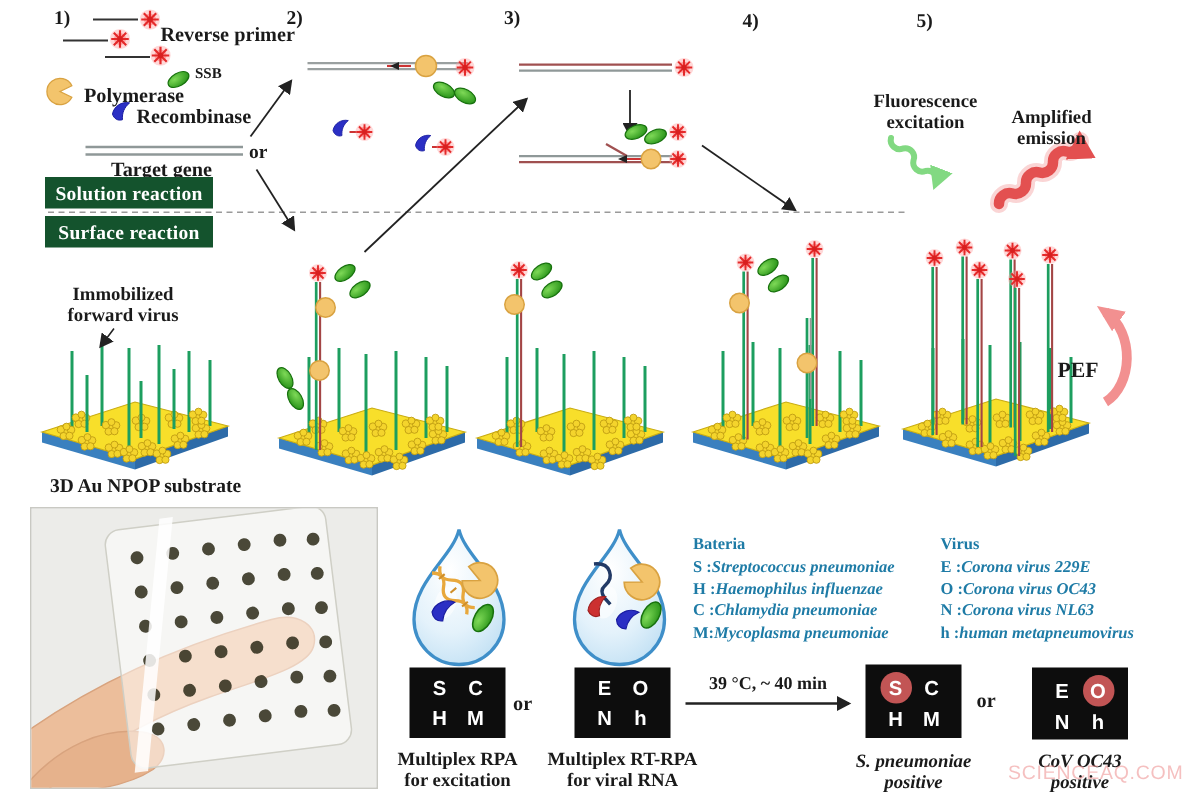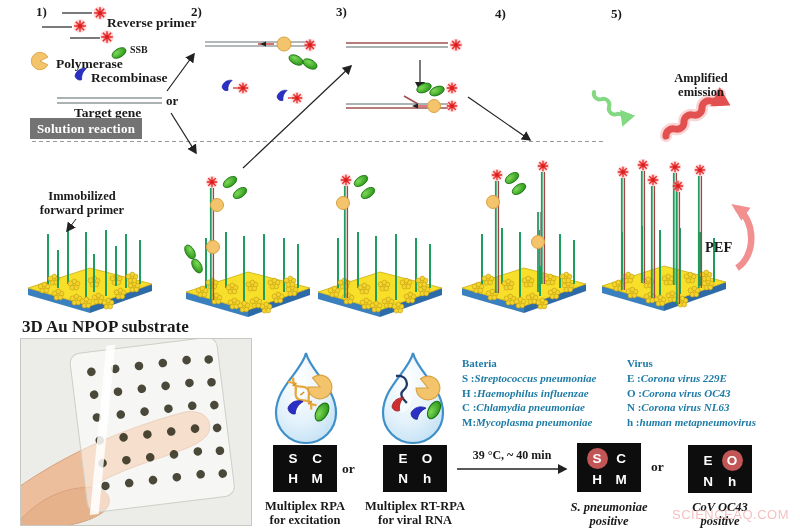--- a/index.html
+++ b/index.html
@@ -1,21 +1,21 @@
 <!DOCTYPE html>
 <html><head>
 <meta charset="utf-8">
 <style>
   html,body{margin:0;padding:0;background:#fff;}
   #canvas{position:relative;width:800px;height:530px;background:#fff;overflow:hidden;
           font-family:"Liberation Serif",serif;}
   #gfx{position:absolute;left:0;top:0;}
   .lbl{position:absolute;font-family:"Liberation Serif",serif;font-weight:700;color:#1a1a1a;
        line-height:1.15;text-align:center;white-space:nowrap;}
-  .band{position:absolute;background:#737373;color:#fff;font-weight:700;font-size:13px;
+  .band{position:absolute;background:#14532d;color:#fff;font-weight:700;font-size:13px;
         width:112px;height:21px;line-height:21px;text-align:center;letter-spacing:.2px;}
   .chip{position:absolute;background:#0d0d0d;display:grid;grid-template-columns:1fr 1fr;
         place-items:center;box-sizing:border-box;padding:3px 8px;
         color:#fff;font-family:"Liberation Sans",sans-serif;font-weight:700;font-size:13.5px;}
   .hl{display:flex;width:21px;height:21px;border-radius:50%;background:#c25555;
       align-items:center;justify-content:center;}
   .legend{position:absolute;color:#1e7ba6;font-weight:700;font-size:11px;line-height:14.4px;}
   .legend .ttl{margin-bottom:1px;}
   .lrow{display:flex;white-space:nowrap;}
   .lk{flex:none;}
@@ -323,28 +323,33 @@
 <div class="lbl" style="left:611px;top:7px;font-size:13px">5)</div>
 
 <div class="lbl" style="left:107px;top:15px;font-size:13.5px">Reverse primer</div>
 <div class="lbl" style="left:56px;top:56px;font-size:13.5px">Polymerase</div>
 <div class="lbl" style="left:130px;top:44px;font-size:10px">SSB</div>
 <div class="lbl" style="left:91px;top:70px;font-size:13.5px">Recombinase</div>
 <div class="lbl" style="left:74px;top:105px;font-size:13.5px">Target gene</div>
 <div class="lbl" style="left:166px;top:94px;font-size:13px">or</div>
 
 <div class="band" style="left:30px;top:118px">Solution reaction</div>
+<div class="band" style="left:30px;top:144px">Surface reaction</div>
 
 <div class="lbl" style="left:34px;top:189px;width:96px;font-size:12.5px;white-space:normal">
   <div>Immobilized</div>
-      <div>forward primer</div>
-</div>
-<div class="lbl" style="left:22px;top:317px;width:150px;font-size:17px">3D Au NPOP substrate</div>
+      <div>forward virus</div>
+</div>
+<div class="lbl" style="left:22px;top:317px;width:150px;font-size:13px">3D Au NPOP substrate</div>
 <div class="lbl" style="left:705px;top:239px;font-size:14.5px">PEF</div>
 
+<div class="lbl" style="left:576px;top:60px;width:82px;font-size:12.5px;white-space:normal">
+  <div>Fluorescence</div>
+      <div>excitation</div>
+</div>
 <div class="lbl" style="left:658px;top:71px;width:86px;font-size:12.5px;white-space:normal">
   <div>Amplified</div>
       <div>emission</div>
 </div>
 
 <div class="chip" style="left:273px;top:445px;width:64px;height:47px">
   <span>S</span>
       <span>C</span>
   <span>H</span>
       <span>M</span>

